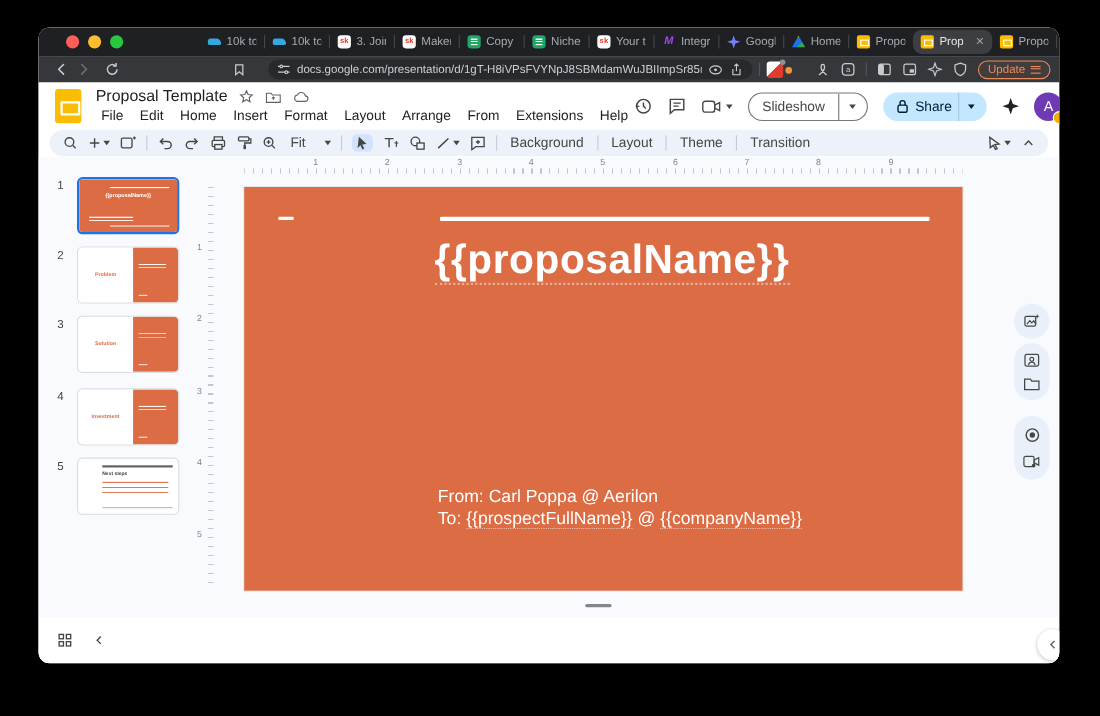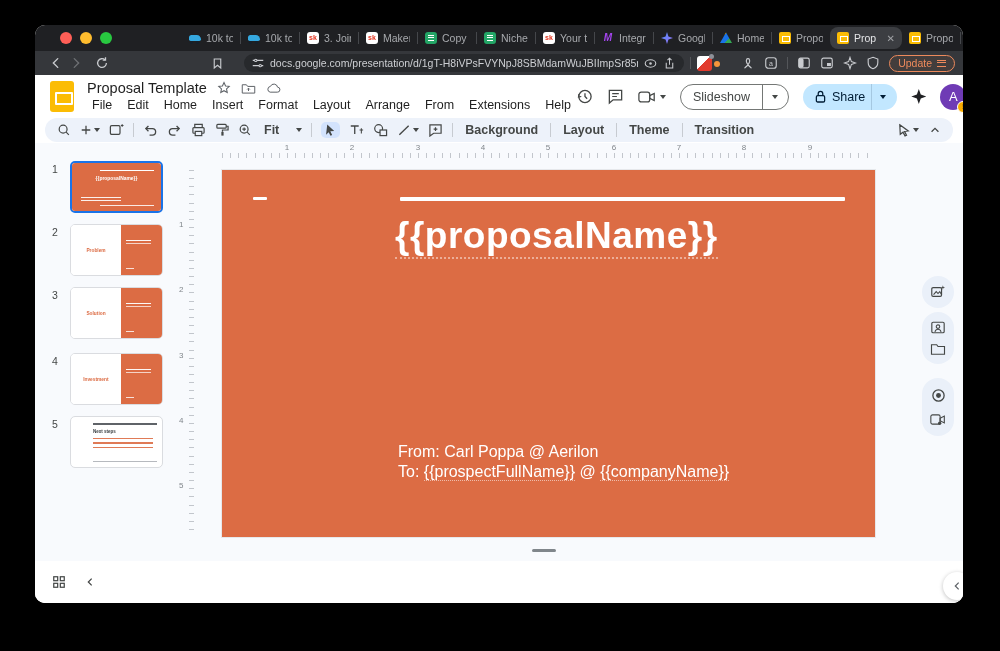--- a/index.html
+++ b/index.html
@@ -80,21 +80,21 @@
   .btn-share{height:26px;background:var(--share-pill);border-radius:14px;display:flex;align-items:center;padding:0 4px 0 12px;gap:6px;}
   .btn-share .lbl{font-size:12.5px;color:#001D35;font-weight:500;}
   .btn-share .seg{width:22px;height:100%;display:flex;align-items:center;justify-content:center;border-left:1px solid rgba(0,29,53,.15);}
   .gemini-star{width:15px;height:15px;background:#202124;clip-path:polygon(50% 0,63% 37%,100% 50%,63% 63%,50% 100%,37% 63%,0 50%,37% 37%);}
   .avatar{width:26px;height:26px;border-radius:50%;background:#6F3BB5;color:#fff;font-size:13px;display:flex;align-items:center;justify-content:center;position:relative;}
   .avatar .badge{position:absolute;right:-3px;bottom:-3px;width:12px;height:12px;border-radius:50%;background:#F9AB00;
     color:#3C2B00;font-size:8px;font-weight:700;display:flex;align-items:center;justify-content:center;border:1.5px solid #fff;}
 
   
   .toolbarwrap{height:25px;flex:0 0 auto;padding:0 10px;}
-  .toolbar{height:24px;background:var(--toolbar-pill);border-radius:12px;display:flex;align-items:center;padding:0 12px;gap:9px;font-weight:bold;}
+  .toolbar{height:24px;background:var(--toolbar-pill);border-radius:12px;display:flex;align-items:center;padding:0 12px;gap:9px;}
   .tic{color:#444746;display:flex;align-items:center;gap:2px;}
   .tic.sel{background:#D3E3FD;border-radius:5px;padding:1px 3px;}
   .tsep{width:1px;height:14px;background:#C7CBD1;}
   .tbtn{font-size:12.5px;color:#444746;padding:0 3px;white-space:nowrap;}
   .toolright{margin-left:auto;display:flex;align-items:center;gap:10px;}
 
   
   .main{flex:1;position:relative;background:#F8FAFD;min-height:0;}
   
   .strip{position:absolute;left:0;top:0;width:146px;bottom:0;}

